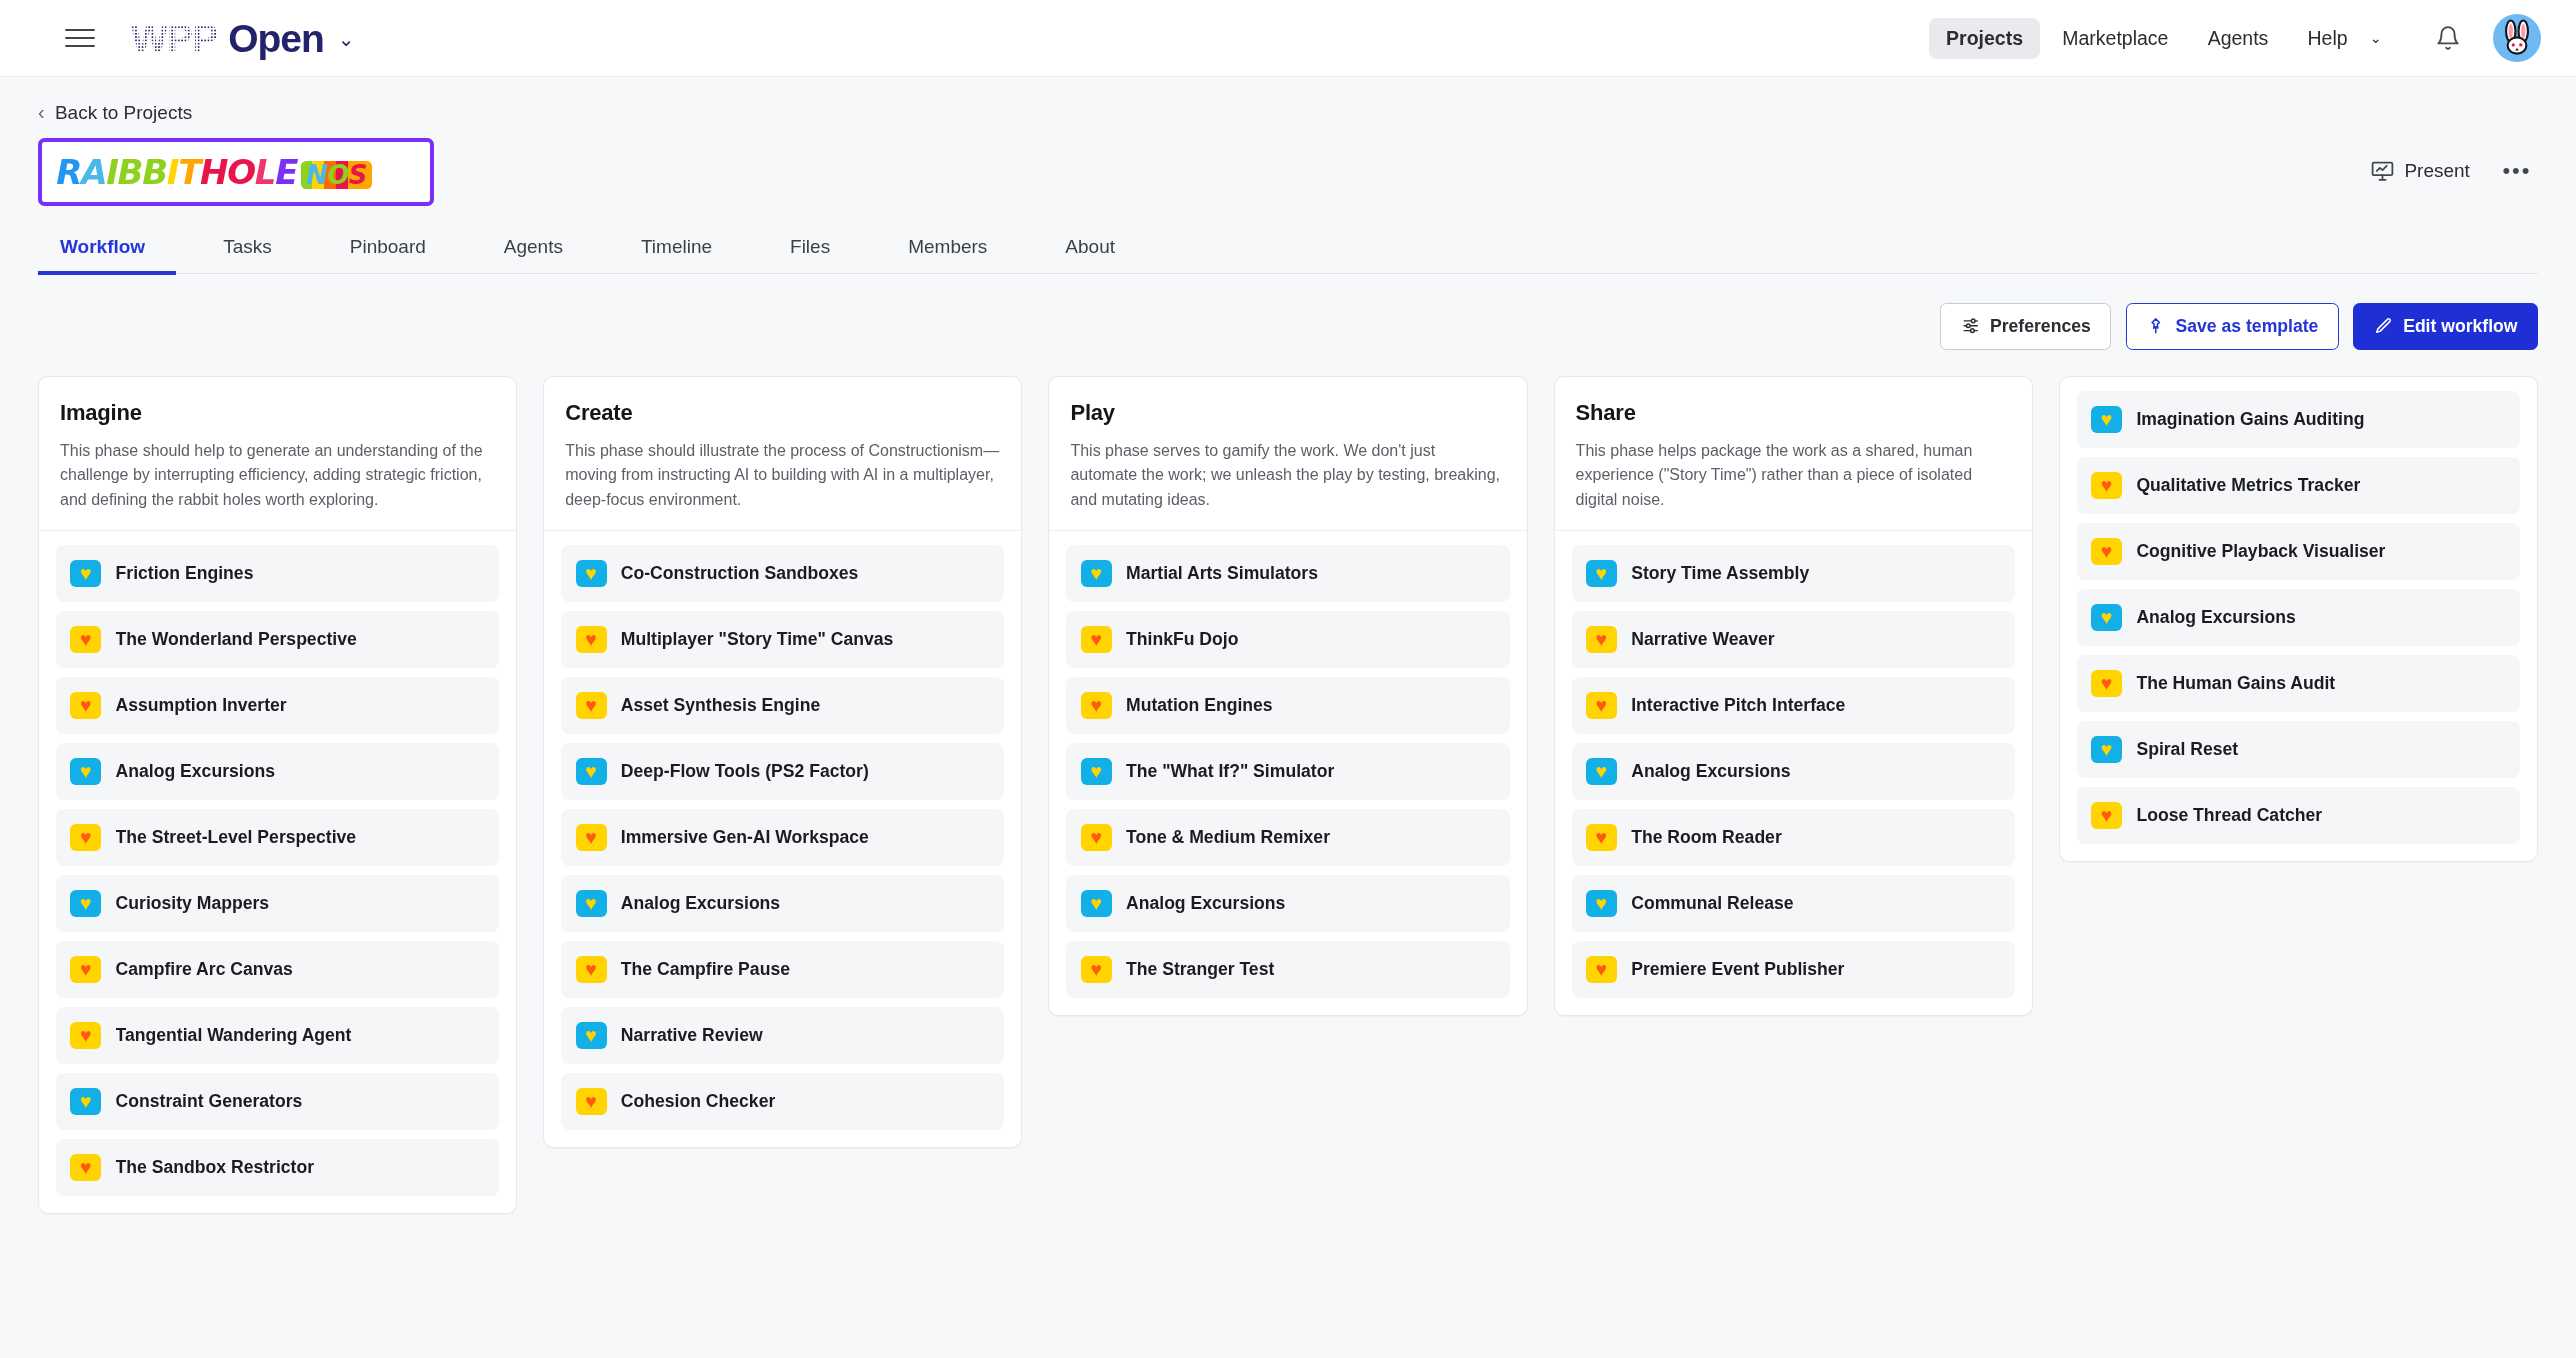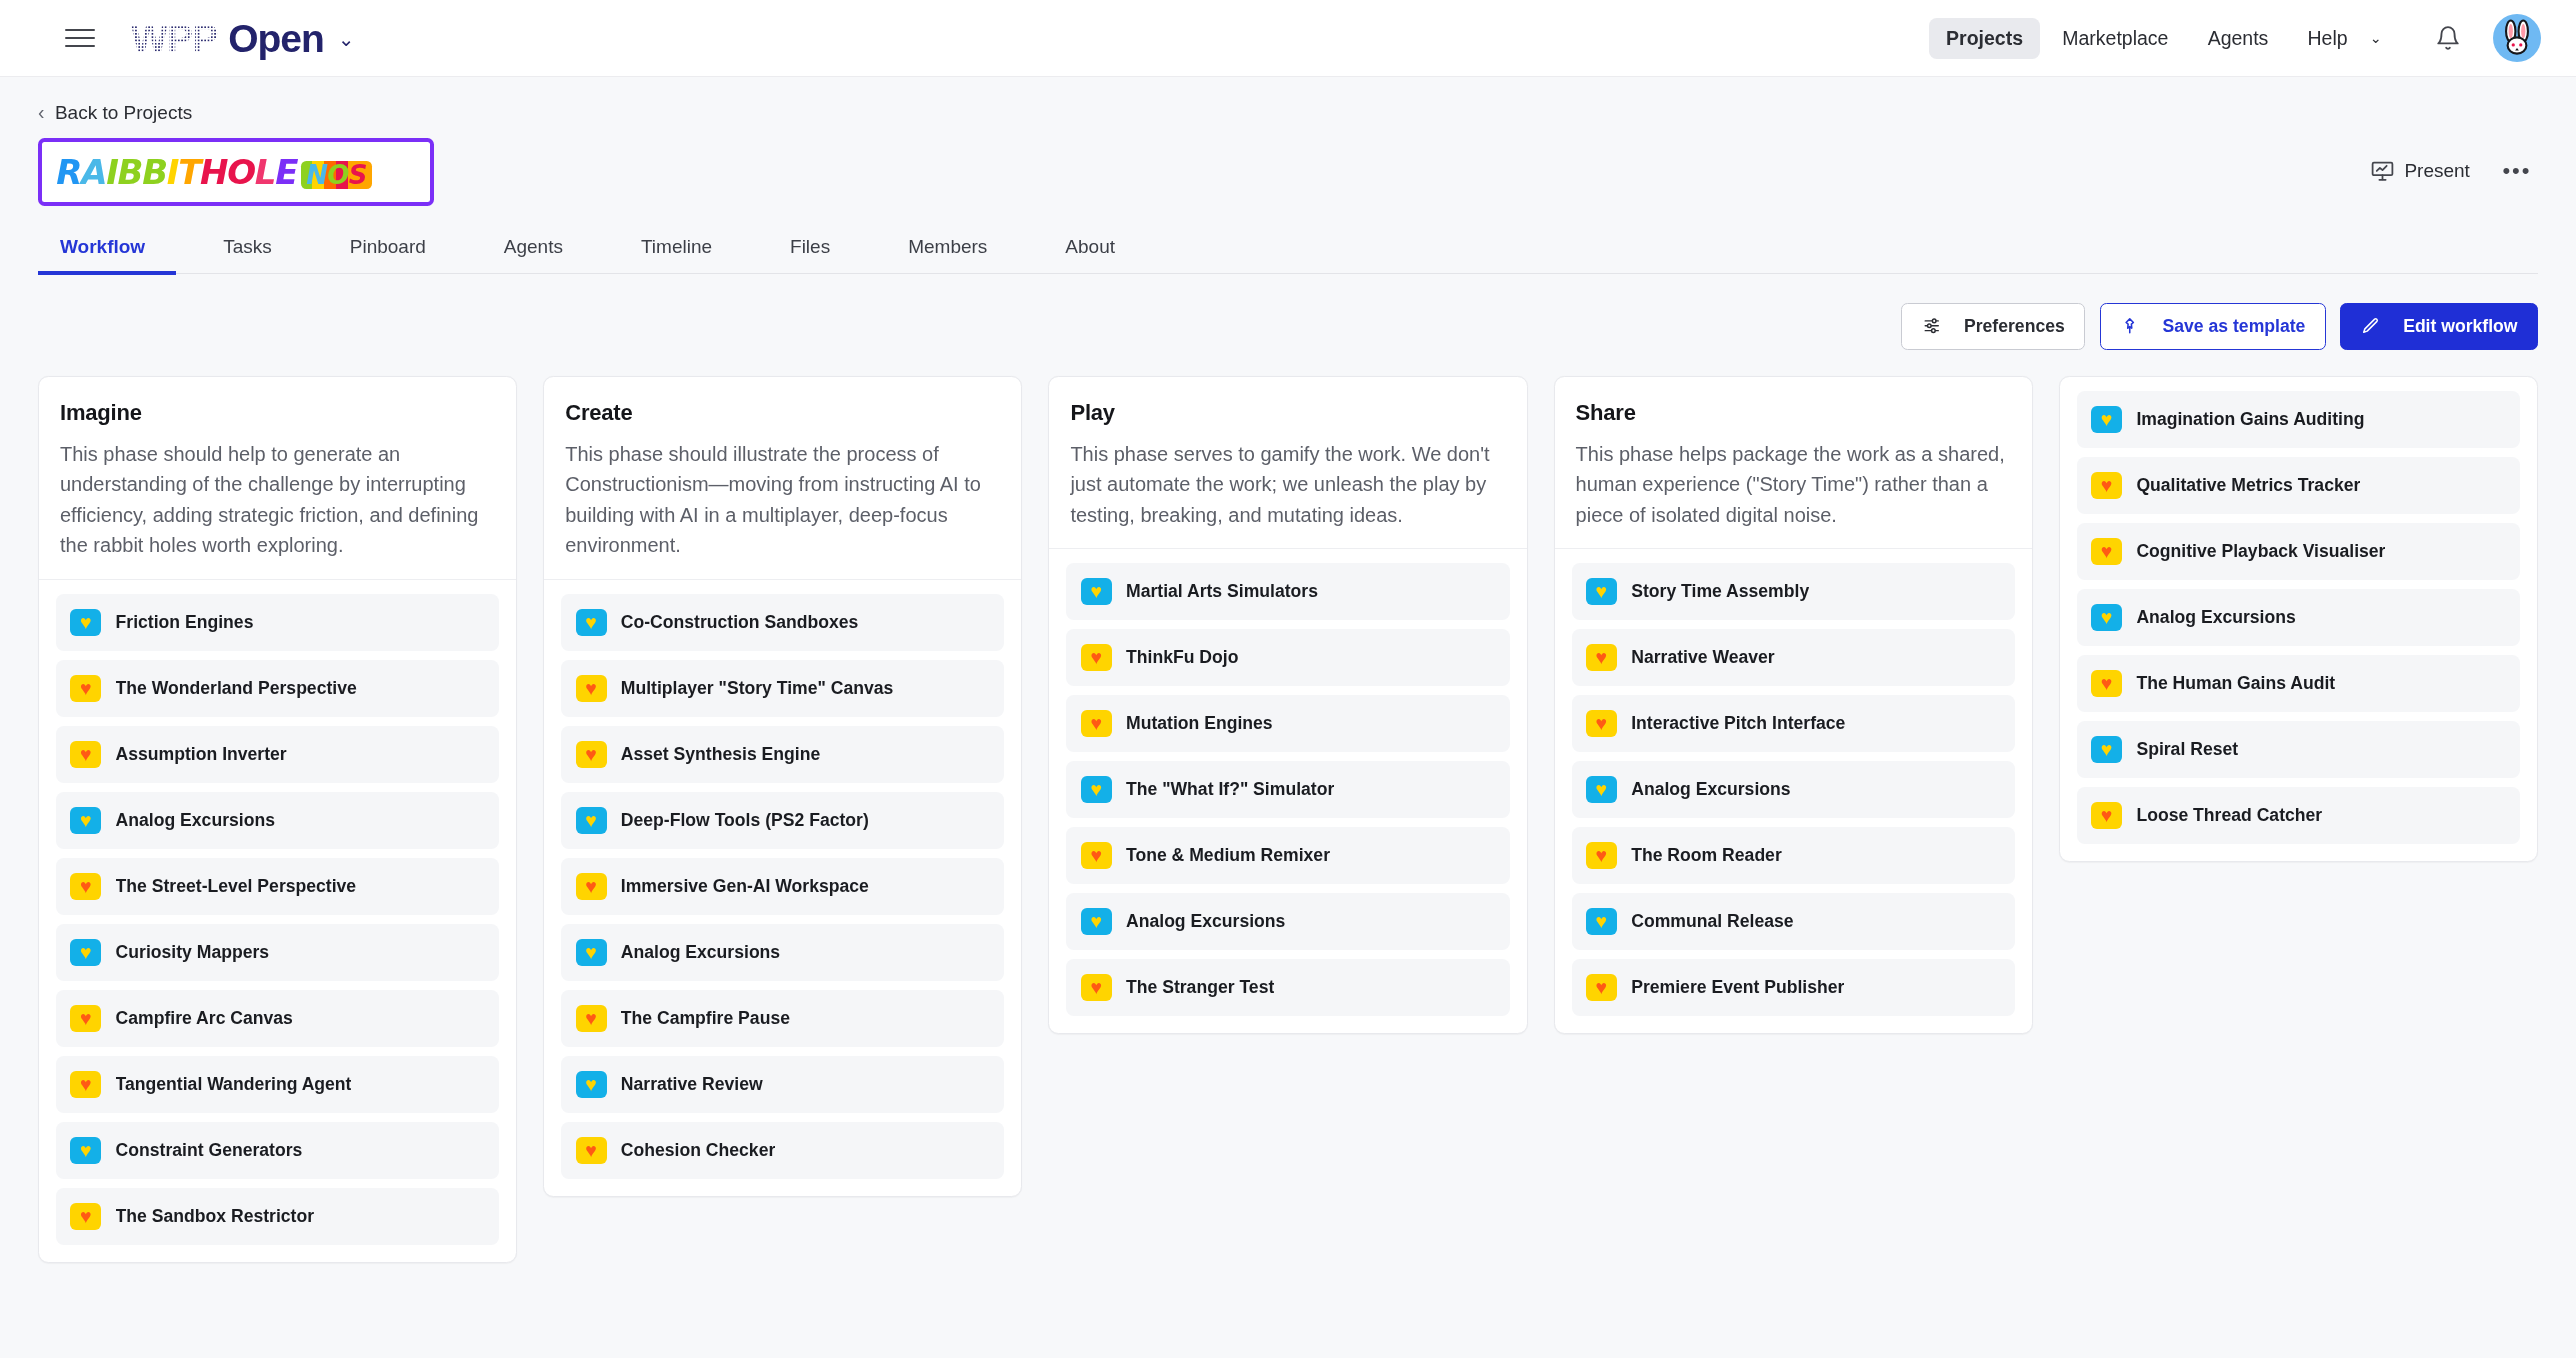--- a/index.html
+++ b/index.html
@@ -98,39 +98,39 @@
   }
   .tab:first-child{padding-left:22px;}
   .tab.active{color:#2536d6;font-weight:700;}
   .tab.active::after{
     content:"";position:absolute;left:0;right:0;bottom:-2px;height:3.9px;background:#2536d6;
   }
 
   
   .toolbar{display:flex;justify-content:flex-end;align-items:center;gap:14.3px;margin-top:29px;}
   .btn{
-    display:flex;align-items:center;gap:23px;
+    display:flex;align-items:center;gap:10px;
     height:47px;padding:0 19.5px;border-radius:6.5px;
     font-size:17.6px;font-weight:600;cursor:pointer;white-space:nowrap;
   }
   .btn-ghost{background:#ffffff;border:1.3px solid #c9cbd2;color:#2b2d33;}
   .btn-outline{background:#ffffff;border:1.3px solid #2536d6;color:#2536d6;}
   .btn-primary{background:#1f2fd6;border:1.3px solid #1f2fd6;color:#ffffff;}
 
   
   .board{display:flex;gap:26px;margin-top:26px;align-items:flex-start;}
   .column{
     flex:1 1 0;min-width:0;
     background:#ffffff;border:0.7px solid #e8e9ed;border-radius:10.4px;
     padding:0 0 17px 0;
     box-shadow:0 0.7px 1.3px rgba(16,18,30,.04);
   }
   .col-head{padding:23.4px 21px 18px 21px;border-bottom:0.7px solid #edeef1;}
   .col-title{font-size:22px;font-weight:700;color:#15161a;letter-spacing:-0.2px;}
-  .col-desc{font-size:20px;line-height:1.52;color:#5c5f68;margin-top:13px;}
+  .col-desc{font-size:16px;line-height:1.52;color:#5c5f68;margin-top:13px;}
   .col-items{padding:14.3px 17px 0 17px;display:flex;flex-direction:column;gap:9px;}
   .item{
     display:flex;align-items:center;gap:14.3px;
     background:#f5f6f8;border-radius:7.8px;
     height:57px;padding:0 14.3px;cursor:pointer;
   }
   .item-icon{
     width:31px;height:27px;border-radius:5.9px;flex:0 0 auto;
     display:flex;align-items:center;justify-content:center;
   }

